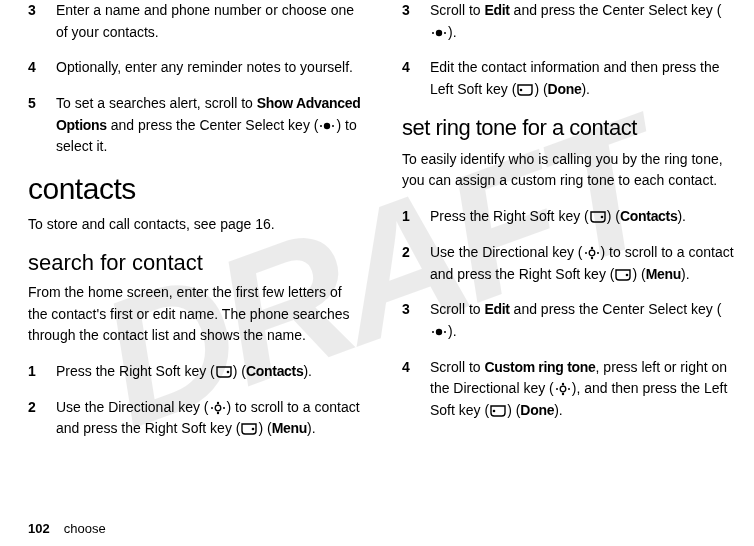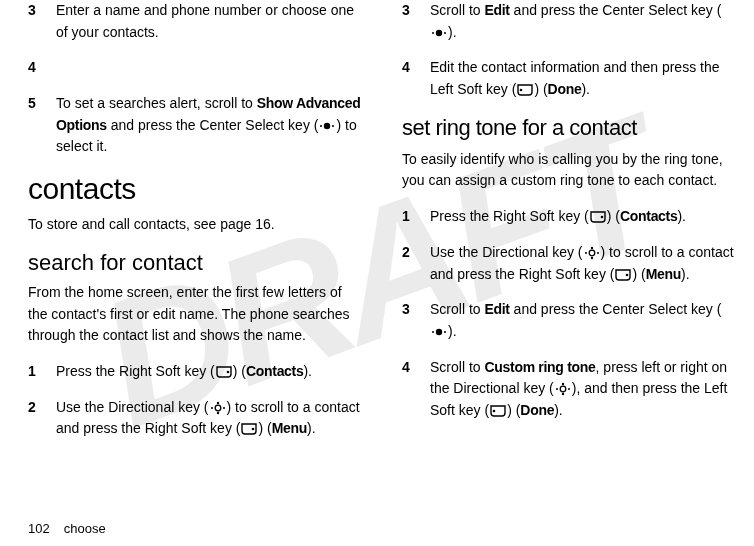--- a/index.html
+++ b/index.html
@@ -70,37 +70,38 @@
     width: 18px;
     height: 14px;
   }
   .icon svg { width: 100%; height: 100%; }
   .footer {
     position: absolute;
     bottom: 10px;
     left: 28px;
     font-size: 13px;
   }
-  .footer .pg { font-weight: 400; margin-right: 14px; }
+  .footer .pg { font-weight: 700; margin-right: 14px; }
 </style>
 </head>
 <body>
 
 <div class="watermark">DRAFT</div>
 
 <div class="page">
   <div class="col">
 
     <div class="num-item">
       <div class="num">3</div>
       <div>Enter a name and phone number or choose one of your contacts.</div>
     </div>
 
     <div class="num-item">
       <div class="num">4</div>
+      <div>Optionally, enter any reminder notes to yourself.</div>
     </div>
 
     <div class="num-item">
       <div class="num">5</div>
       <div>
         <span>To set a searches alert, scroll to </span><span class="cond">Show Advanced Options</span><span> and press the Center Select key (</span><span class="icon"><svg viewBox="0 0 18 14">
               <circle cx="9" cy="7" r="3.2" fill="#000"></circle>
               <circle cx="3" cy="7" r="1" fill="#000"></circle>
               <circle cx="15" cy="7" r="1" fill="#000"></circle>
             </svg></span><span>) to select it.</span>

